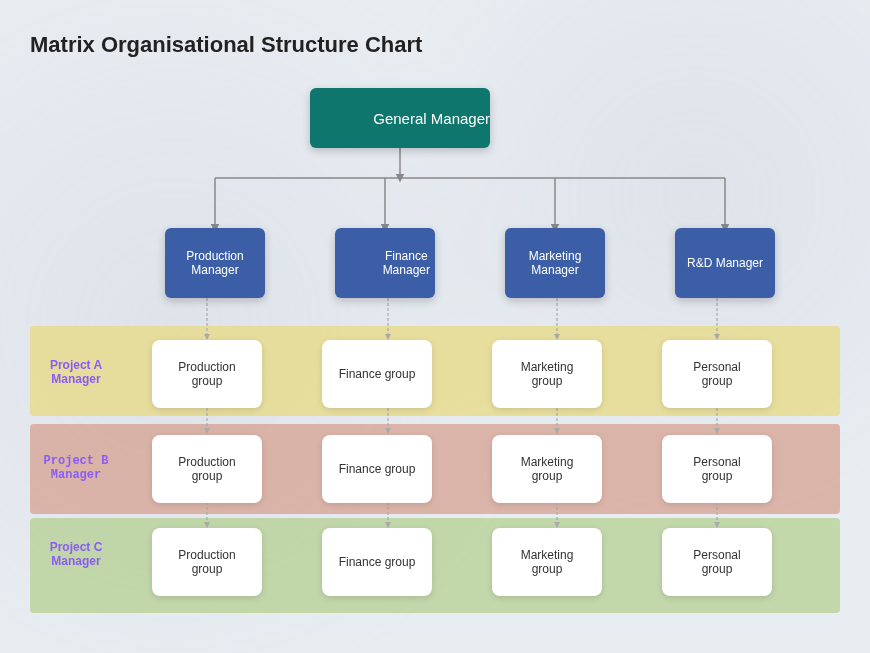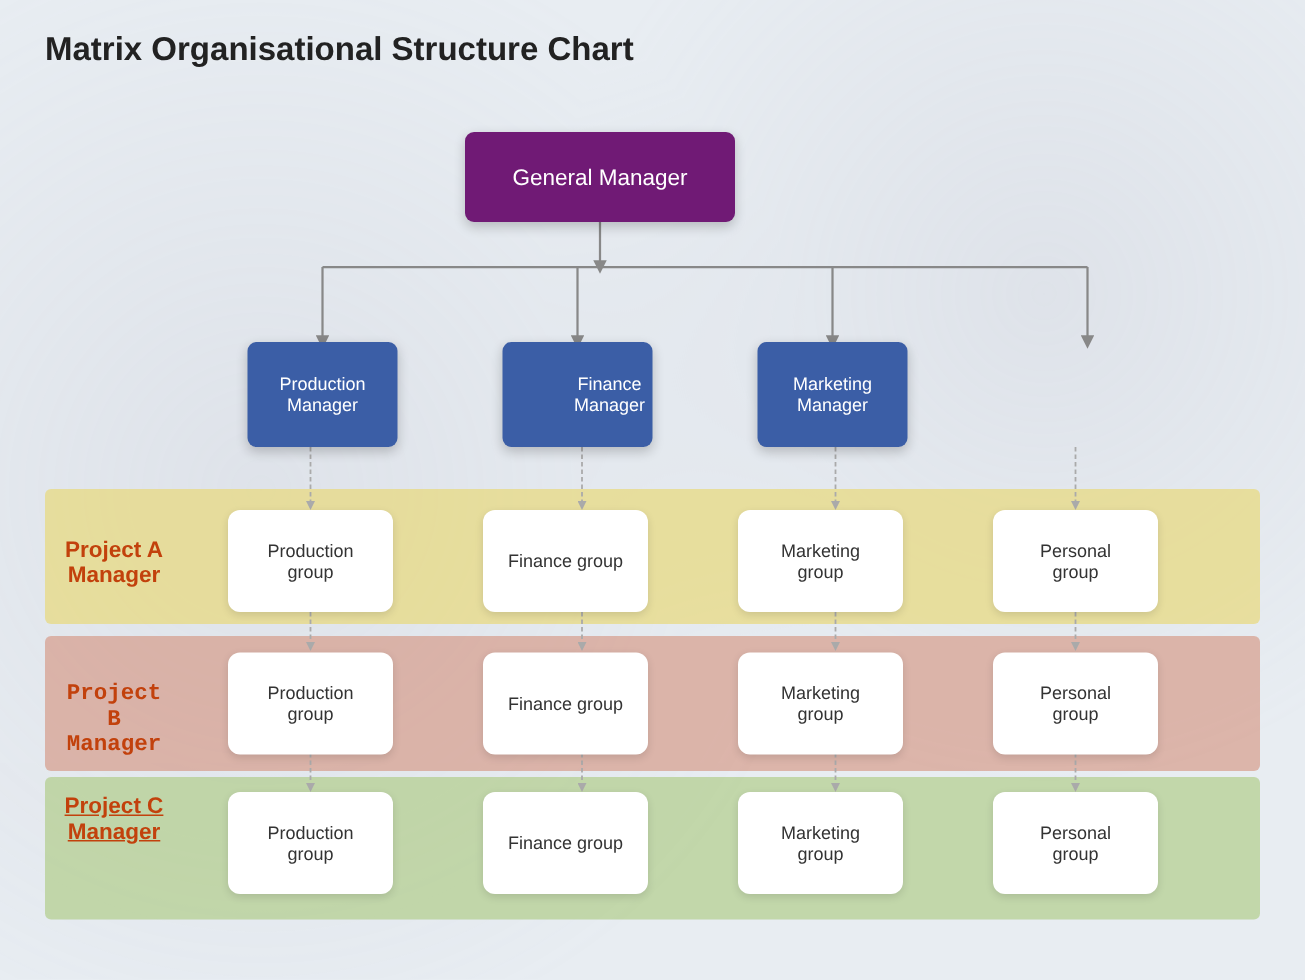--- a/index.html
+++ b/index.html
@@ -19,21 +19,21 @@
       opacity: 0.15;
       background-image: radial-gradient(circle at 20% 50%, #aab 0%, transparent 50%),
                         radial-gradient(circle at 80% 30%, #aab 0%, transparent 40%);
       pointer-events: none;
     }
 
     .chart-container {
       position: relative;
       width: 870px;
       height: 653px;
-      padding: 20px 30px;
+      padding: 32px 30px;
     }
 
     .chart-title {
       font-size: 22px;
       font-weight: 600;
       color: #222;
       margin-bottom: 16px;
     }
 
     
@@ -45,25 +45,25 @@
       pointer-events: none;
     }
 
     
     .gm-box {
       position: absolute;
       top: 88px;
       left: 310px;
       width: 180px;
       height: 60px;
-      background: #701a75;
+      background: #0f766e;
       border-radius: 6px;
       display: flex;
       align-items: center;
-      justify-content: center;
+      justify-content: flex-end;
       color: #fff;
       font-size: 15px;
       font-weight: 500;
       text-align: center;
       box-shadow: 0 3px 8px rgba(0,0,0,0.2);
     }
 
     
     .dept-box {
       position: absolute;
@@ -108,23 +108,23 @@
       top: 518px;
       height: 95px;
       background: #a8c87a;
       opacity: 0.6;
     }
 
     
     .proj-label {
       position: absolute;
       left: 36px;
-      font-size: 15px;
+      font-size: 12px;
       font-weight: 600;
-      color: #c2410c;
+      color: #8b5cf6;
       text-align: center;
       width: 80px;
     }
 
     
     .group-box {
       position: absolute;
       width: 110px;
       height: 68px;
       background: #fff;
@@ -195,30 +195,33 @@
 
   <div class="dept-box" style="left:165px; top:228px;">
     <span>Production<br>Manager</span>
   </div>
   <div class="dept-box" style="left:335px; top:228px;justify-content:flex-end;">
     <span>Finance<br>Manager</span>
   </div>
   <div class="dept-box" style="left:505px; top:228px;">
     <span>Marketing<br>Manager</span>
   </div>
+  <div class="dept-box" style="left:675px; top:228px;">
+    <span>R&amp;D Manager</span>
+  </div>
 
   <div class="proj-label" style="top:358px;">
     Project A<br>Manager
   </div>
 
   <div class="proj-label" style="top:454px;font-family:Liberation Mono, monospace;">
     Project B<br>Manager
   </div>
 
-  <div class="proj-label" style="top:529px;text-decoration:underline;">
+  <div class="proj-label" style="top:540px;">
     Project C<br>Manager
   </div>
 
   <div class="group-box" style="left:152px; top:340px;">
     <span>Production<br>group</span>
   </div>
   <div class="group-box" style="left:322px; top:340px;">
     <span>Finance group</span>
   </div>
   <div class="group-box" style="left:492px; top:340px;">

